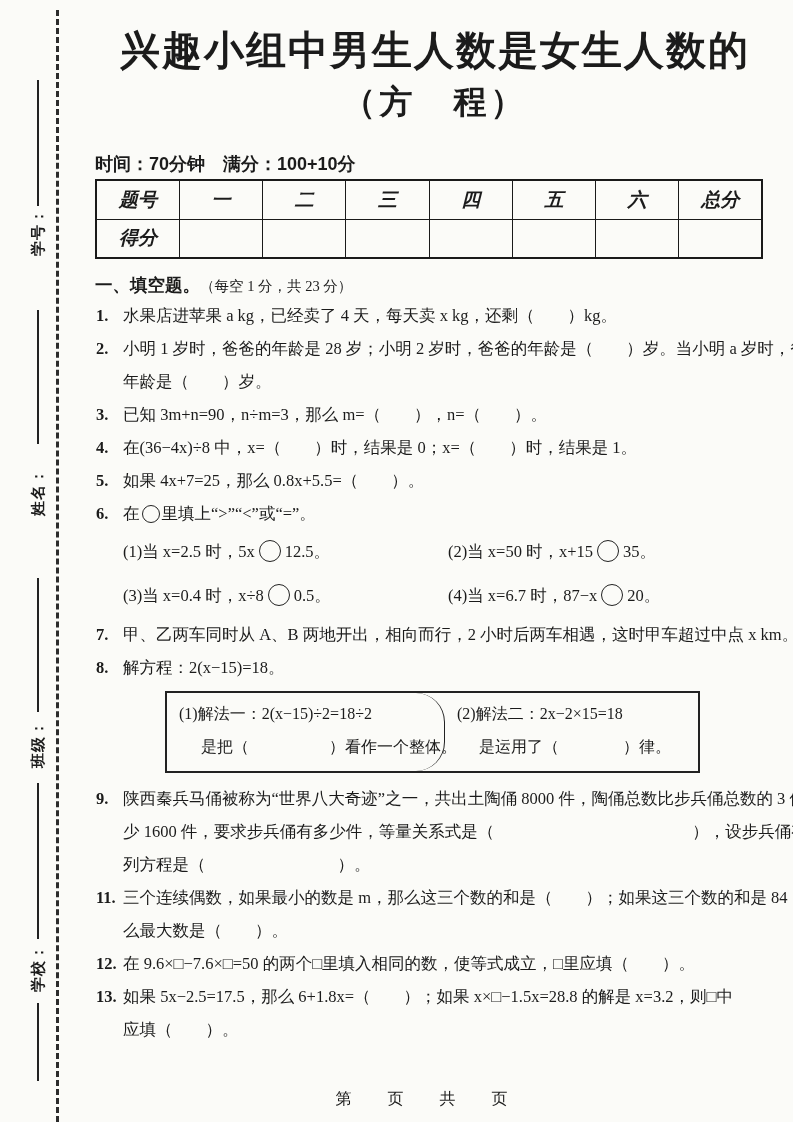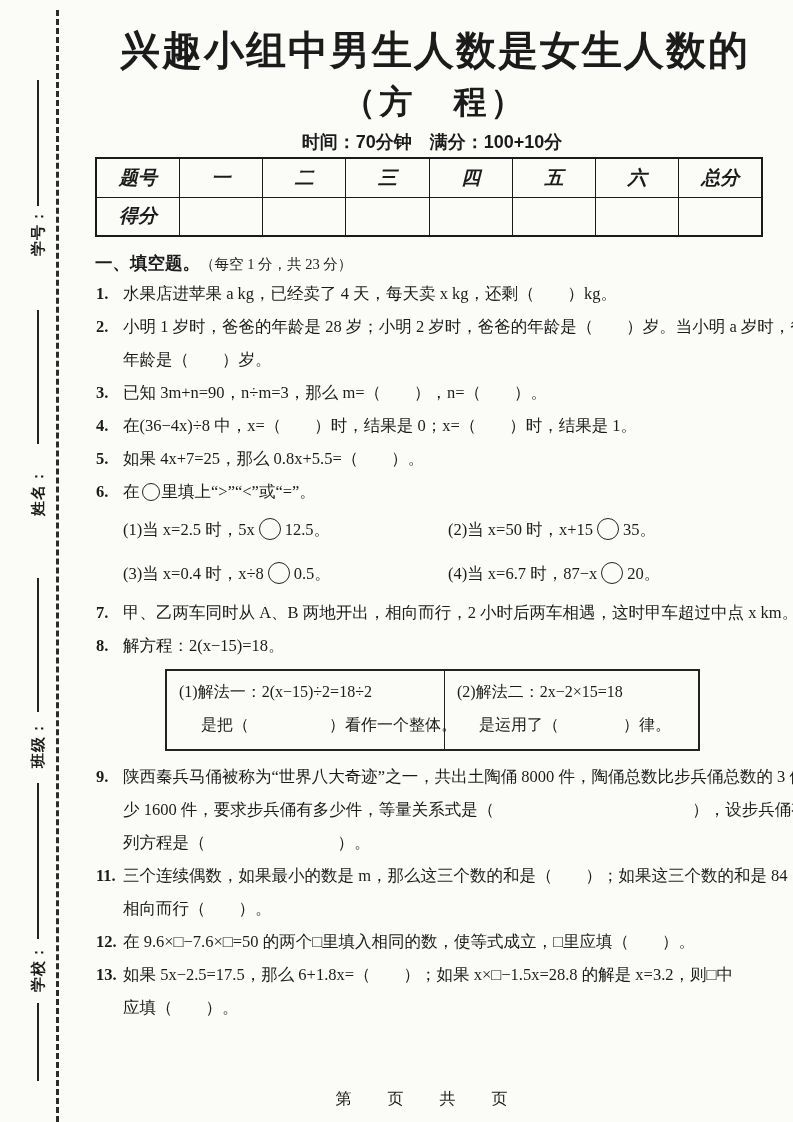--- a/index.html
+++ b/index.html
@@ -25,21 +25,21 @@
   .lb1 { top:232px; } .lb2 { top:492px; } .lb3 { top:744px; } .lb4 { top:968px; }
 
   
   .main { position:absolute; left:95px; top:26px; width:680px; }
   .title { font-family:"Liberation Sans","DejaVu Sans",sans-serif; font-weight:900;
            font-size:40px; line-height:48px; text-align:center; letter-spacing:2px; }
   .subtitle { font-family:"Liberation Sans","DejaVu Sans",sans-serif; font-weight:900;
               font-size:33px; line-height:40px; text-align:center; letter-spacing:4px;
               margin-top:8px; }
   .info-line { font-family:"Liberation Sans","DejaVu Sans",sans-serif; font-weight:bold;
-               font-size:18px; text-align:center; margin-top:8px; margin-bottom:3px;
+               font-size:18px; text-align:left; margin-top:30px; margin-bottom:3px;
                padding-right:6px; }
   
   table.score { border-collapse:collapse; width:668px; table-layout:fixed;
     font-family:"Liberation Sans","DejaVu Sans",sans-serif; font-size:19px;
     font-weight:bold; border:2.5px solid #1a1a1a;font-style:italic; }
   table.score th, table.score td { border:1.5px solid #1a1a1a; height:39px;
     text-align:center; vertical-align:middle; font-weight:bold; }
 
   
   .section { margin-top:13px; line-height:26px; }
@@ -54,21 +54,21 @@
   .qline { font-size:16.5px; line-height:33px; white-space:nowrap; }
   
   .circle { display:inline-block; width:22px; height:22px; border:1.5px solid #222;
             border-radius:50%; vertical-align:-5px; margin:0 4px; background:transparent; }
   .circle.small { width:18px; height:18px; vertical-align:-4px; margin:0 2px; }
   .q6grid { display:flex; flex-wrap:wrap; width:650px; }
   .q6item { width:325px; font-size:16.5px; line-height:44px; white-space:nowrap; }
   
   .solutions-box { display:flex; width:535px; margin:7px 0 9px 42px;
                    border:2px solid #222; font-size:16px; }
-  .sol-cell { padding:11px 24px 13px 12px; }
+  .sol-cell { padding:11px 24px 13px 12px;border-radius:29px; }
   .sol-left { width:278px; border-right:1.5px solid #222; }
   .sol-right { flex:1; }
   .sol-line1 { white-space:nowrap; }
   .sol-line2 { margin-top:12px; padding-left:22px; white-space:nowrap; }
 
   
   .footer { position:absolute; left:60px; right:0; bottom:12px; text-align:center;
             font-size:16px; letter-spacing:10px; }
 </style>
 </head>
@@ -204,21 +204,21 @@
         <div class="qline">少 1600 件，要求步兵俑有多少件，等量关系式是（　　　　　　　　　　　　），设步兵俑有 x 件，</div>
         <div class="qline">列方程是（　　　　　　　　）。</div>
       </div>
     </div>
 
 
     <div class="q">
       <span class="qnum">11.</span>
       <div class="qbody">
         <div class="qline">三个连续偶数，如果最小的数是 m，那么这三个数的和是（　　）；如果这三个数的和是 84，那</div>
-        <div class="qline">相向而行（　　）。</div>
+        <div class="qline">么最大数是（　　）。</div>
       </div>
     </div>
 
     <div class="q">
       <span class="qnum">12.</span>
       <div class="qbody">
           <div class="qline">在 9.6×□−7.6×□=50 的两个□里填入相同的数，使等式成立，□里应填（　　）。</div>
         </div>
     </div>
 

